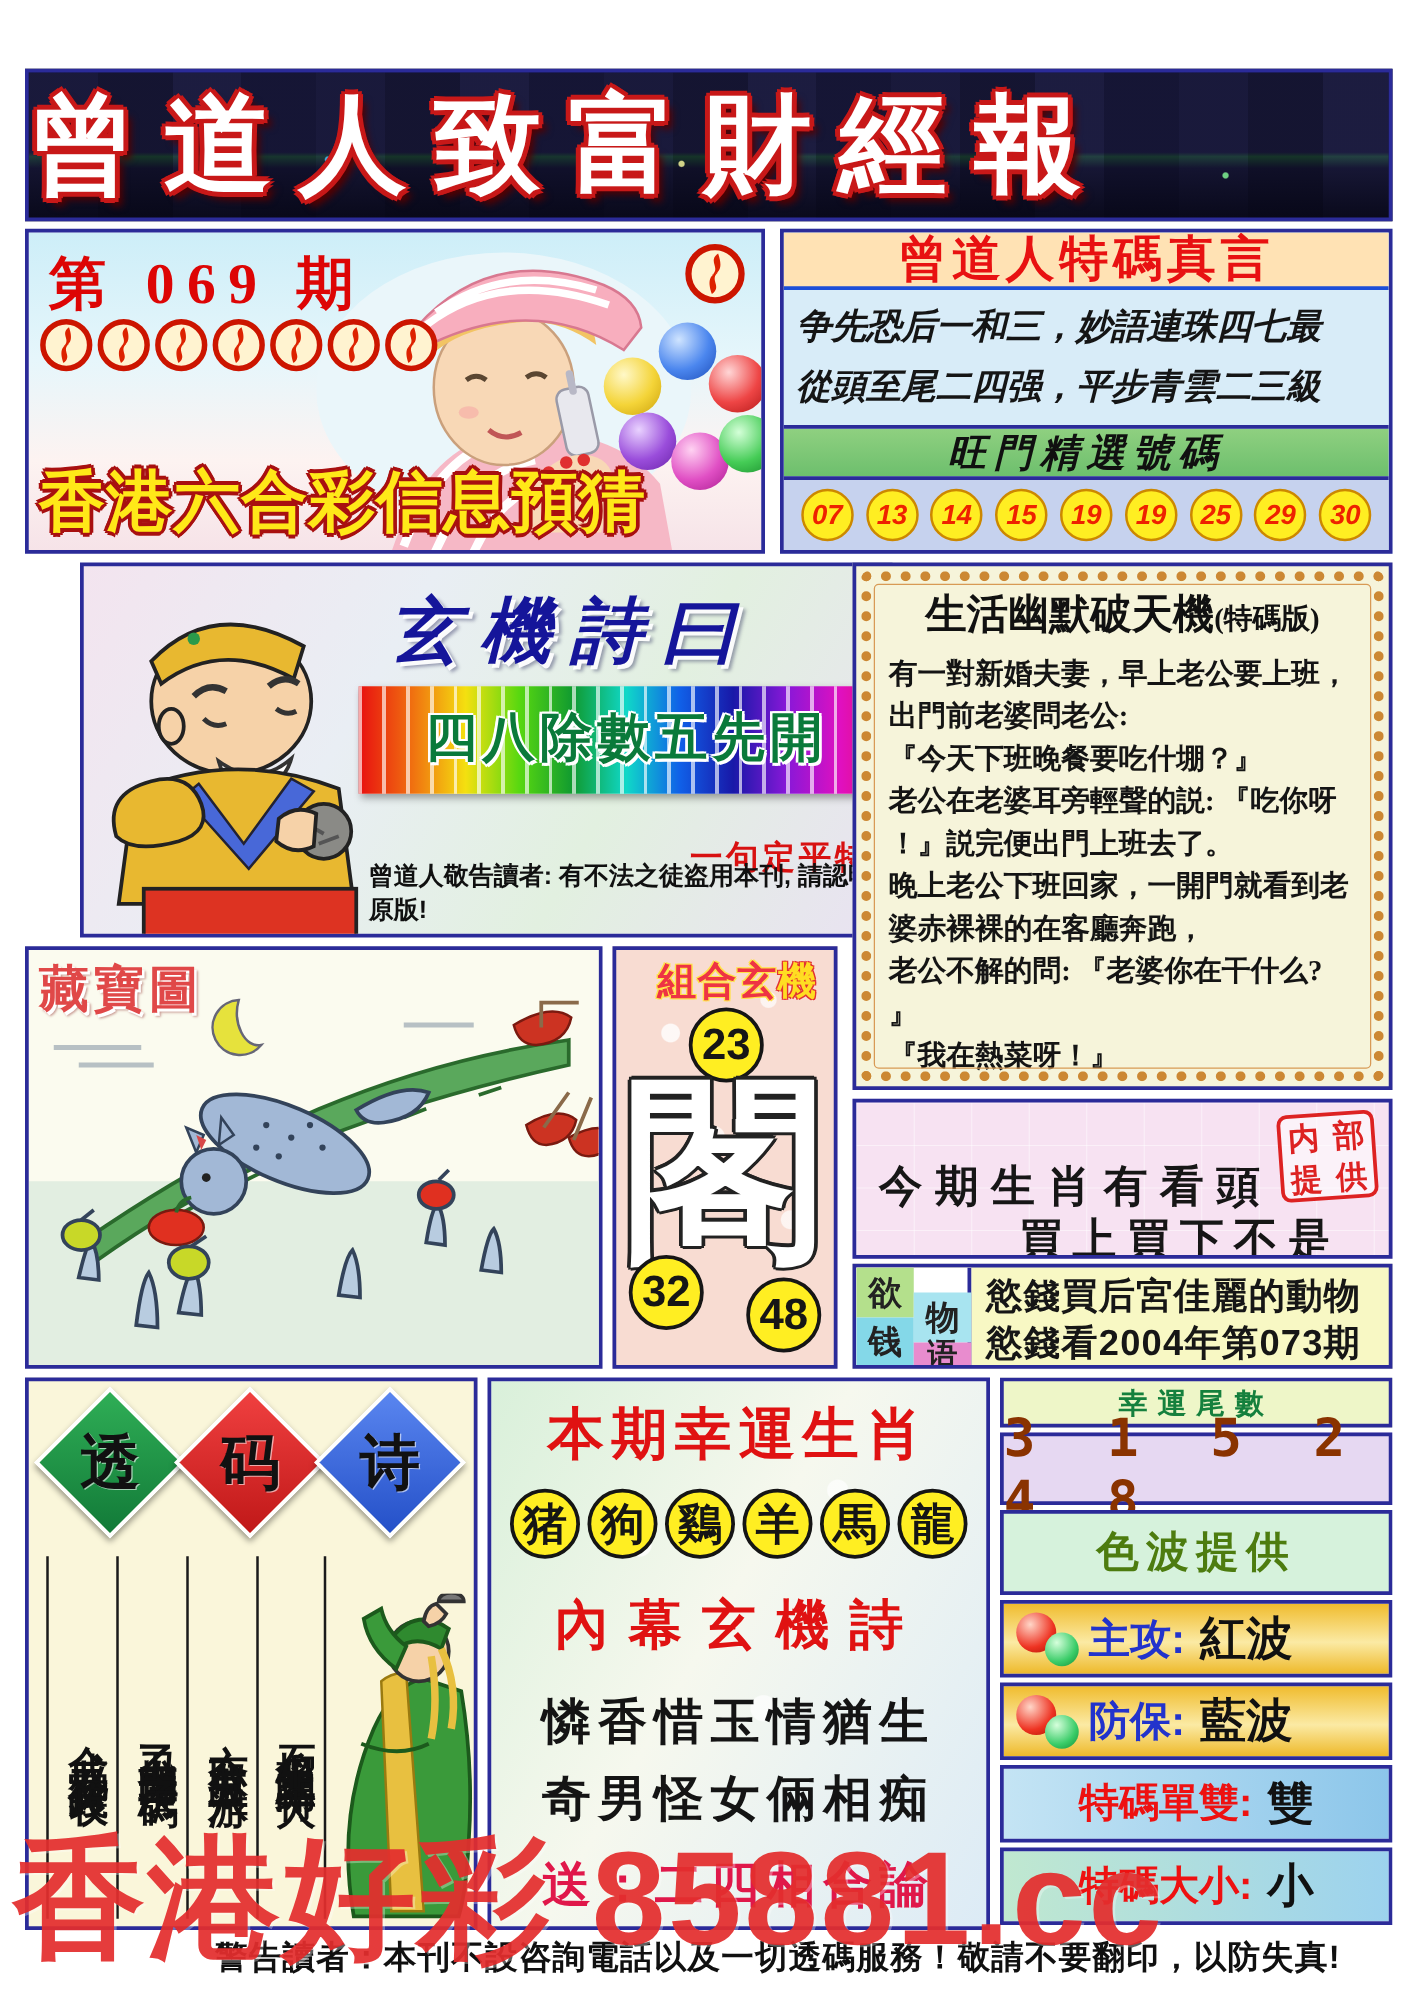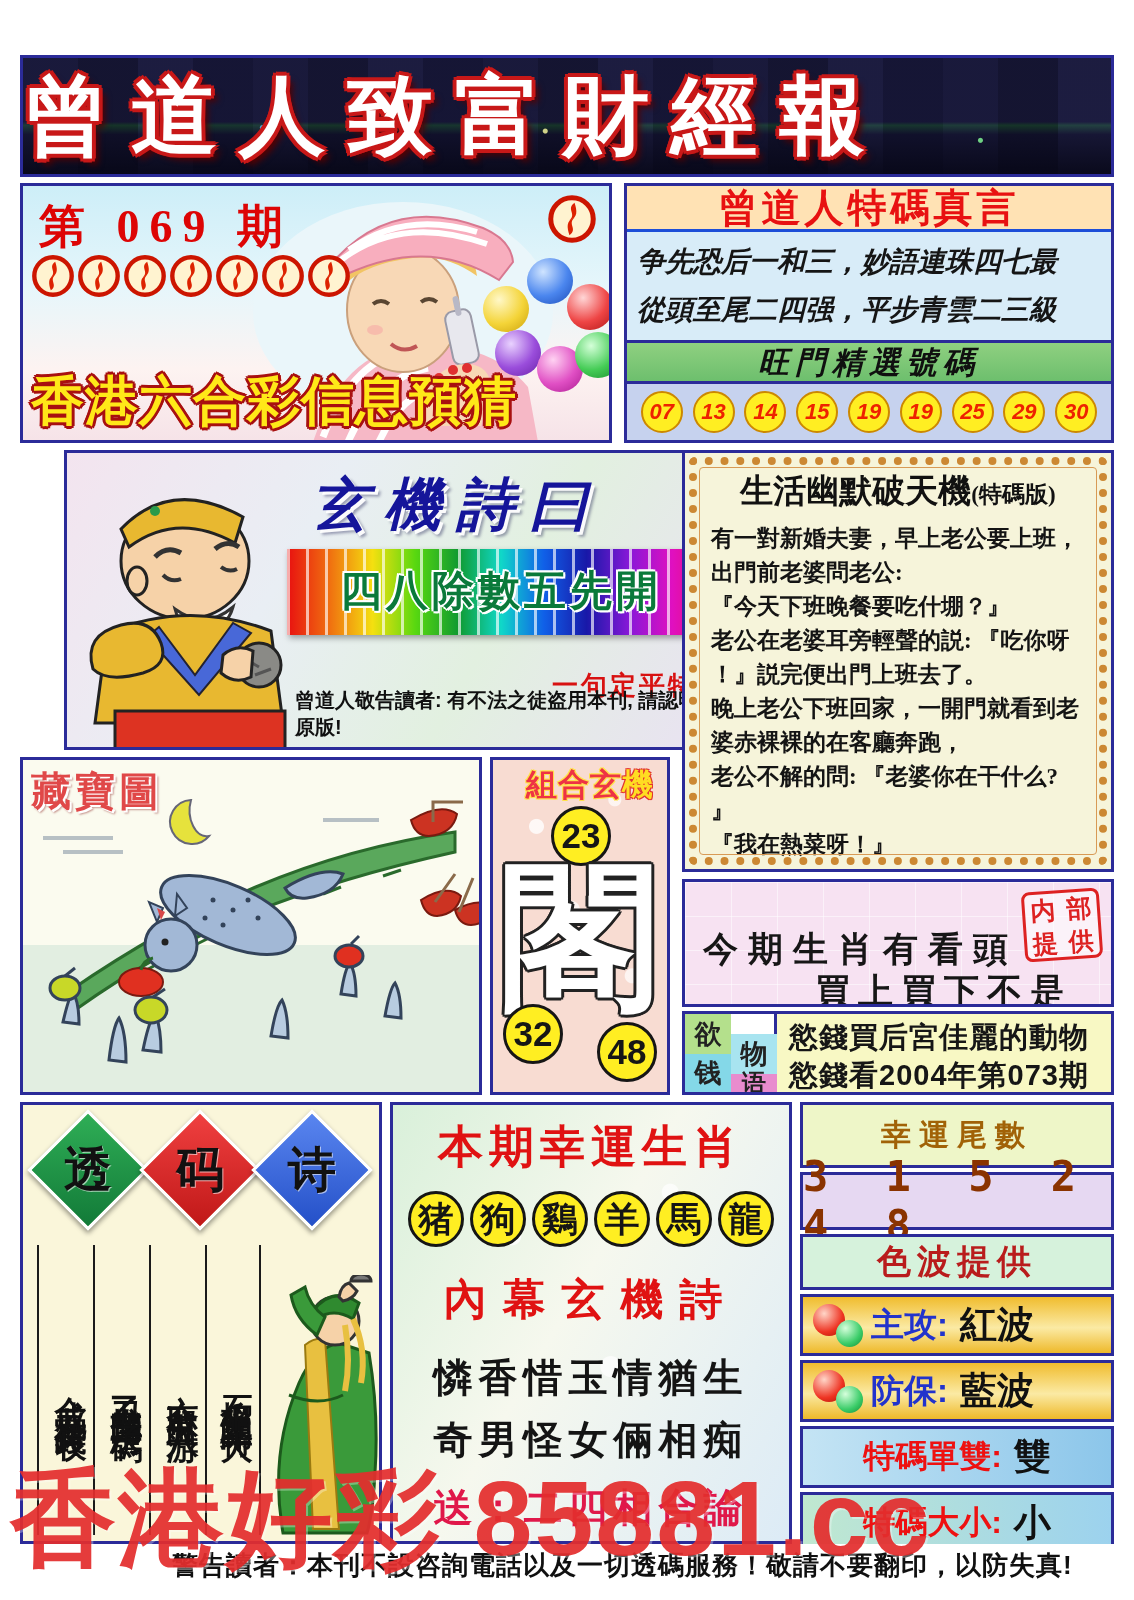--- a/index.html
+++ b/index.html
@@ -168,23 +168,23 @@
   .zo{width:56px;height:56px;border-radius:50%;background:#ffee22;border:3px solid #151515;display:flex;
     align-items:center;justify-content:center;font-size:35px;font-weight:900;color:#151515;font-family:"Liberation Serif",serif;}
   .lucky-inner{margin-top:24px;font-size:43px;font-weight:900;color:#e01212;letter-spacing:16px;}
   .lucky-poem{margin-top:18px;font-size:39px;font-weight:900;color:#141414;letter-spacing:6px;line-height:62px;
     font-family:"Liberation Serif",serif;}
   .lucky-gift{margin-top:10px;font-size:39px;font-weight:900;color:#e0184a;letter-spacing:6px;}
 
   
   .sidebar{left:800px;top:1102px;width:314px;height:442px;border:none;}
   .sbox{position:relative;width:100%;border:3px solid #2b2b99;margin-bottom:4px;display:flex;align-items:center;justify-content:center;}
-  .s-tails-t{height:66px;background:#eef6c8;color:#a16207;font-size:30px;font-weight:900;letter-spacing:8px;}
+  .s-tails-t{height:40px;background:#eef6c8;color:#15803d;font-size:23px;font-weight:900;letter-spacing:8px;}
   .s-tails{height:58px;background:#e6d8f2;color:#8a3300;font-size:42px;font-weight:900;letter-spacing:16px;font-family:"DejaVu Sans Mono",monospace;}
-  .s-waves{height:56px;background:#d6f2dc;color:#b91c1c;font-size:34px;font-weight:900;letter-spacing:6px;}
+  .s-waves{height:68px;background:#d6f2dc;color:#4d7c0f;font-size:34px;font-weight:900;letter-spacing:6px;}
   .s-gold{height:62px;background:linear-gradient(180deg,#f0bc2e,#fbeaa4 55%,#eeb92a);justify-content:flex-start;padding-left:10px;}
   .s-blue{height:62px;background:linear-gradient(90deg,#c4e4f4,#8cc6ea);}
   .s-teal{height:62px;background:linear-gradient(90deg,#c0e8d0,#9cd2ee);}
   .s-label-b{color:#2233cc;font-size:33px;font-weight:900;}
   .s-label-r{color:#ee1111;font-size:32px;font-weight:900;}
   .s-val{color:#111;font-size:37px;font-weight:900;margin-left:12px;font-family:"Liberation Serif",serif;}
   .ballpair{display:inline-flex;align-items:flex-start;margin-right:8px;}
   .bp{display:inline-block;border-radius:50%;}
   .bp.r{width:32px;height:32px;background:radial-gradient(circle at 35% 30%,#ffd6c8,#ee3322 60%,#a81100);}
   .bp.g{width:27px;height:27px;background:radial-gradient(circle at 35% 30%,#d6ffdc,#3acc68 60%,#128a34);margin-left:-9px;margin-top:16px;}

